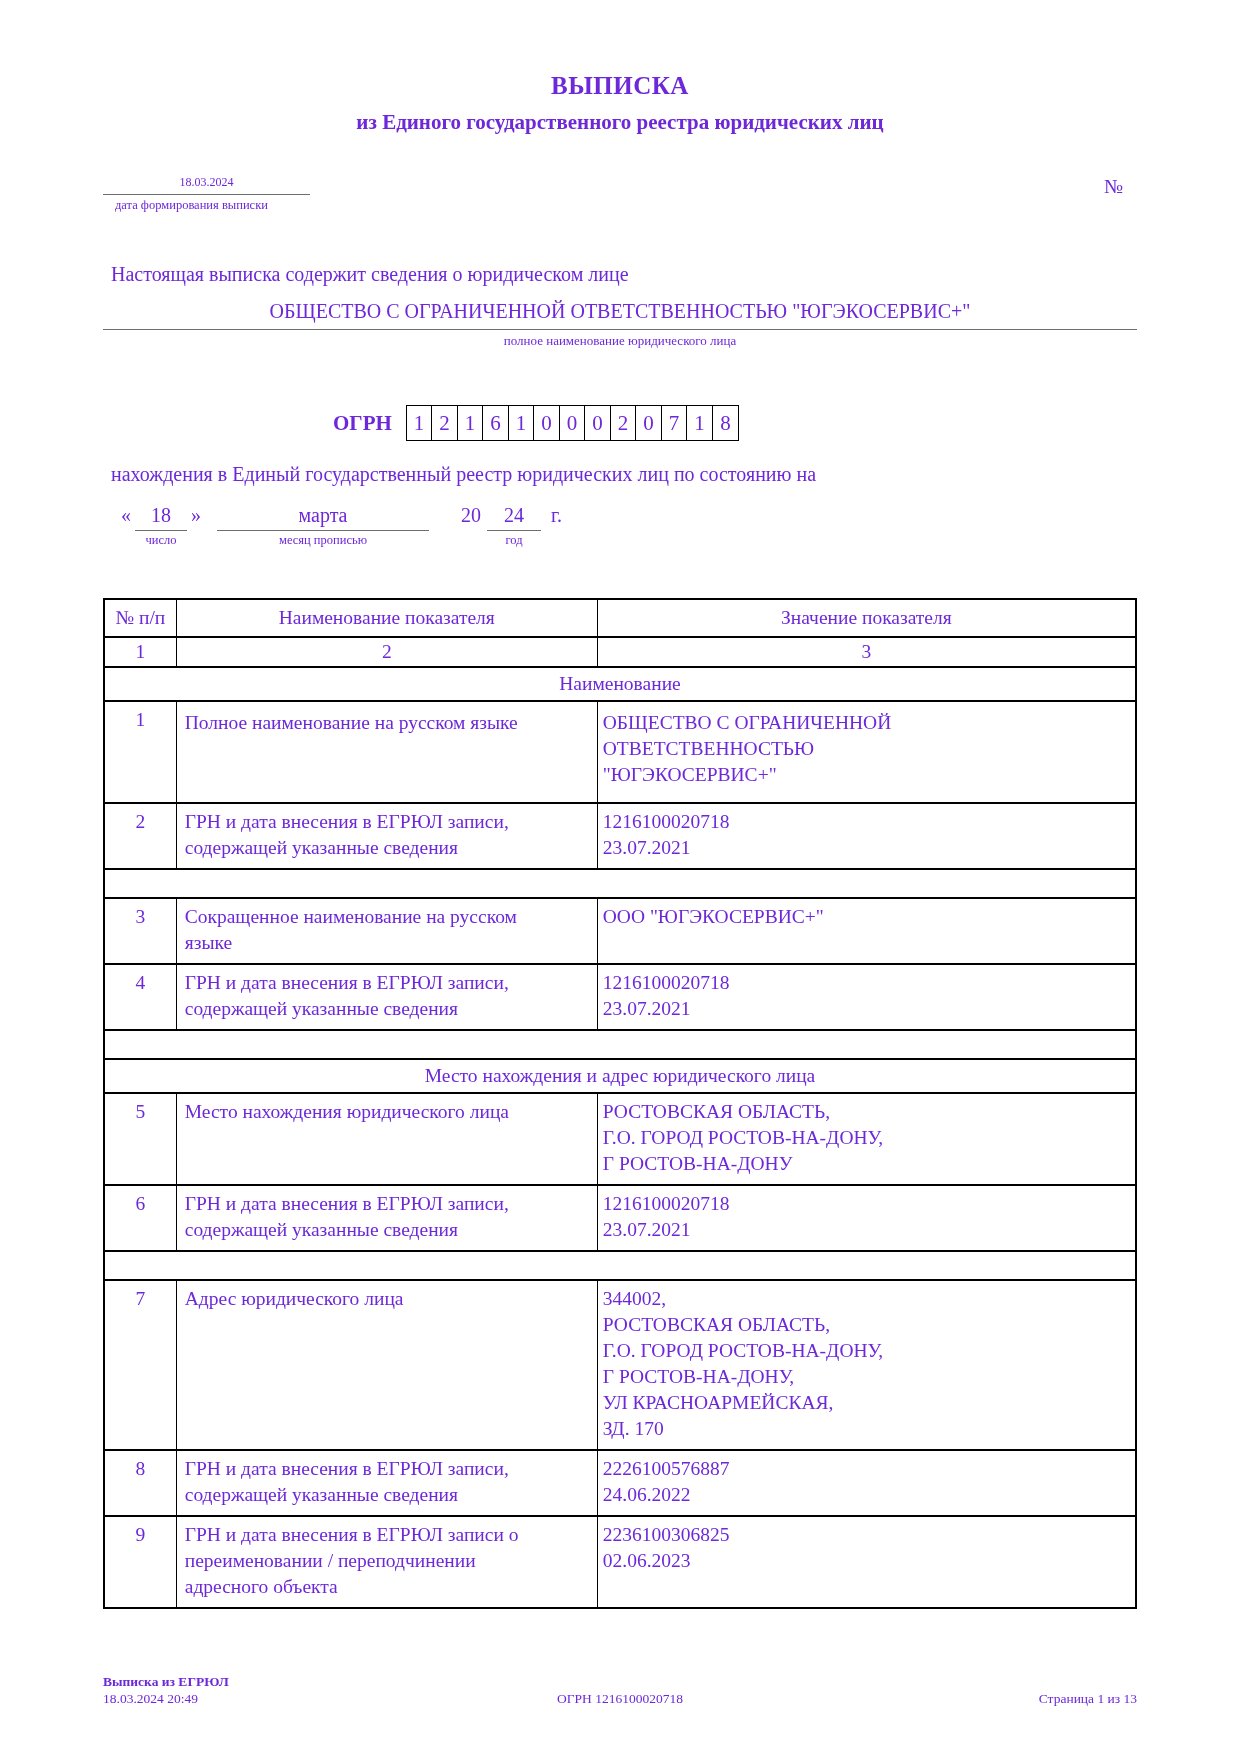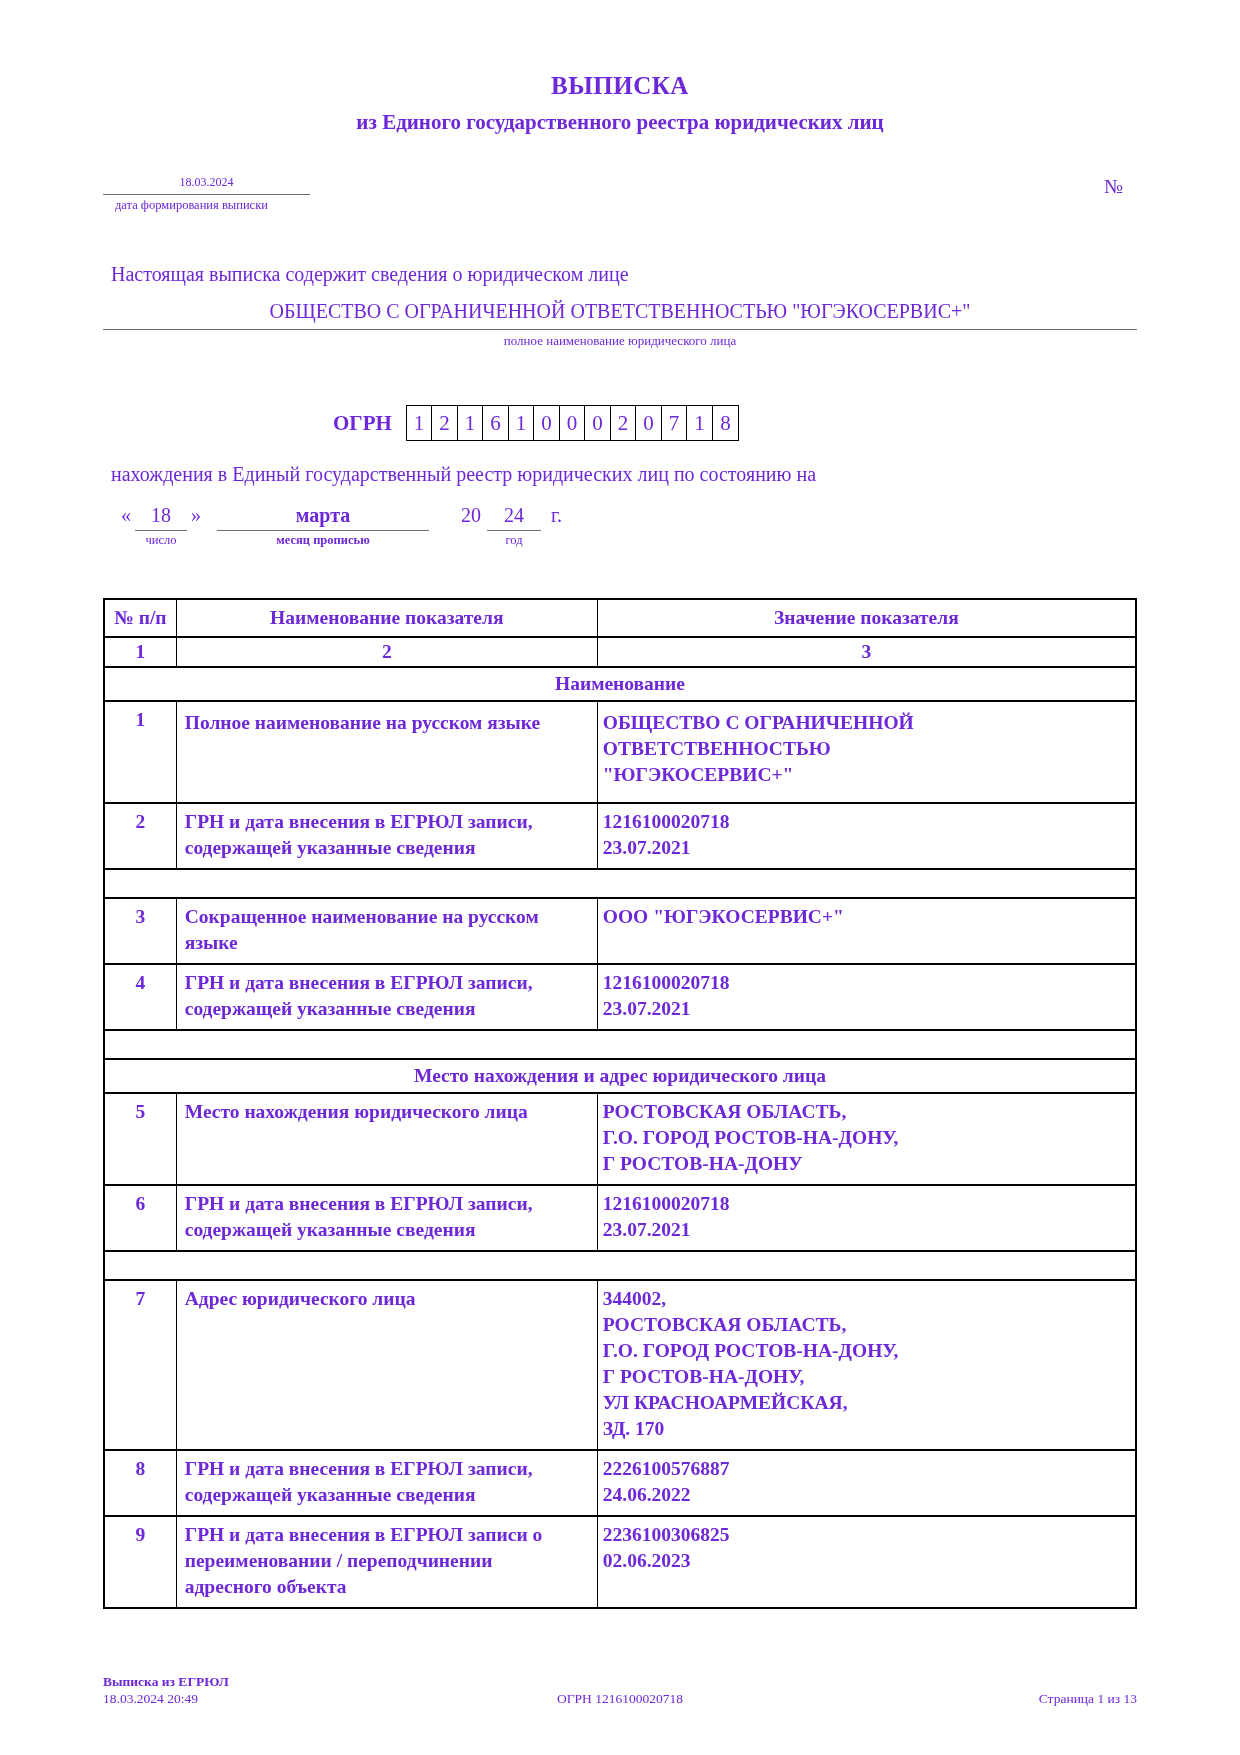--- a/index.html
+++ b/index.html
@@ -39,31 +39,31 @@
   .ogrn-cell:last-child { border-right:none; }
 
   .included { font-size:20px; margin:22px 0 0 8px; }
 
   .dateline { display:flex; align-items:flex-start; margin:18px 0 0 14px; font-size:20px; }
   .dl-q { padding:0 4px; }
   .dl-cell { text-align:center; }
   .dl-top { border-bottom:1px solid #6f6f6f; padding:0 4px 3px 4px; }
   .dl-lab { font-size:12.5px; margin-top:2px; }
   .dl-day .dl-top { min-width:52px; }
-  .dl-month { margin-left:12px;font-weight:bold; }
+  .dl-month { margin-left:12px; }
   .dl-month .dl-top { min-width:212px; }
   .dl-century { margin:0 6px 0 32px; }
   .dl-year .dl-top { min-width:54px; }
   .dl-suffix { margin-left:10px; }
 
   table.main { border-collapse:collapse; width:100%; margin-top:50px; font-size:19.5px; }
   table.main td, table.main th {
     border-left:1px solid #000; border-right:1px solid #000;
     border-top:2px solid #000; border-bottom:2px solid #000;
-    vertical-align:top; font-weight:bold; line-height:26px;
+    vertical-align:top; font-weight:normal; line-height:26px;
   }
   table.main tr > *:first-child { border-left:2px solid #000; }
   table.main tr > *:last-child { border-right:2px solid #000; }
   .col-num { width:7%; text-align:center; padding:5px 2px; }
   .col-name { width:40.8%; padding:5px 4px 7px 8px; white-space:pre-line; }
   .col-value { width:52.2%; padding:5px 4px 7px 5px; white-space:pre-line; }
   .hdr { text-align:center; padding:5px 2px; }
   .colnum-row td { text-align:center; padding:1px 2px; }
   .section-row td { text-align:center; font-weight:bold; padding:3px 2px; }
   .spacer-row td { height:29px; }

